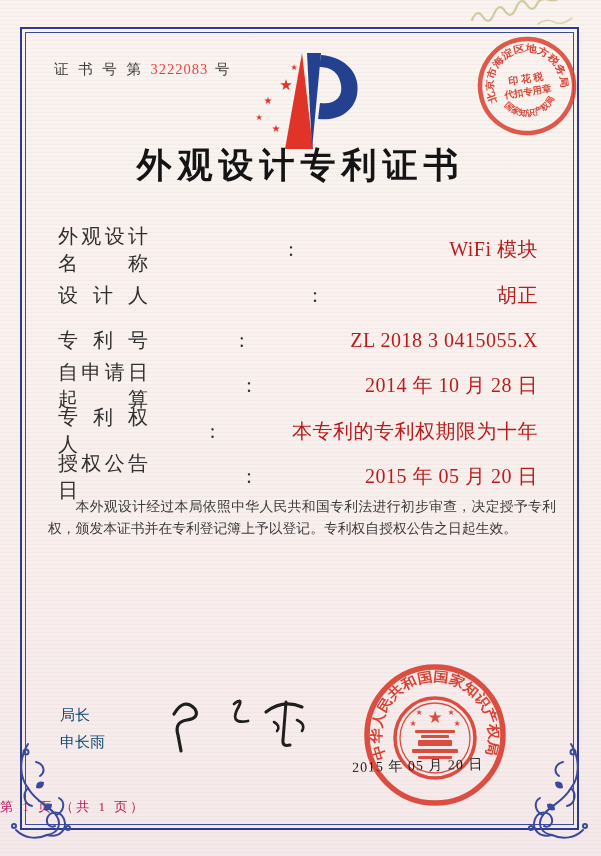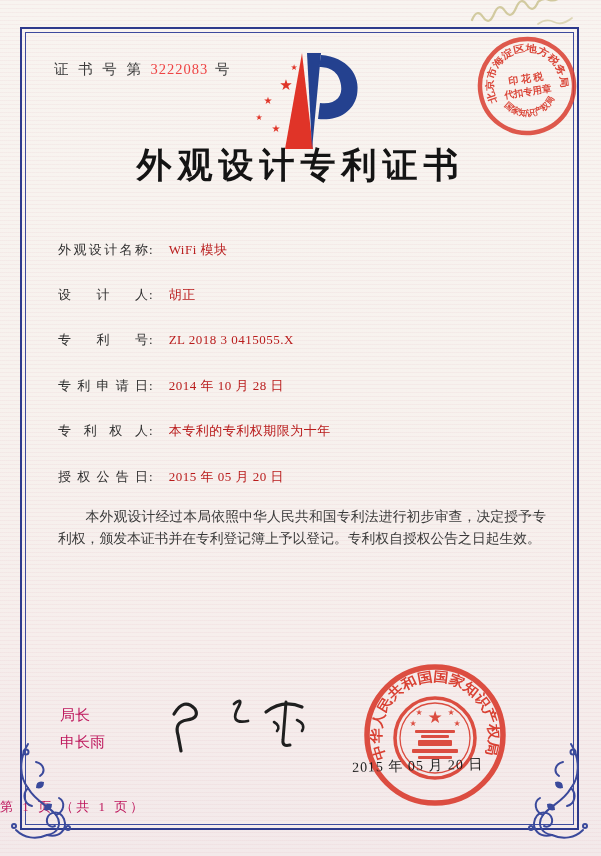--- a/index.html
+++ b/index.html
@@ -22,33 +22,33 @@
     position:absolute;left:54px;top:60px;font-size:14.5px;color:#3c3c3c;
     letter-spacing:3px;
   }
   .cert-no .num{color:#ef4444;letter-spacing:1px;}
   .logo-wrap{position:absolute;left:250px;top:52px;width:112px;height:102px;}
   .title{
     position:absolute;left:0;top:142px;width:601px;text-align:center;
     font-size:35px;font-weight:bold;color:#141414;letter-spacing:6px;
   }
   .fields{position:absolute;left:58px;top:227px;width:480px;}
-  .frow{height:45.4px;font-size:13px;color:#333;display:flex;align-items:center;}
+  .frow{height:45.4px;font-size:20px;color:#333;display:flex;align-items:center;justify-content:space-between;}
   .flabel{
     display:inline-block;width:90px;text-align:justify;text-align-last:justify;
     color:#2f2f2f;
   }
   .fcolon{margin:0 8px 0 1px;color:#2f2f2f;}
   .fvalue{color:#b91c1c;letter-spacing:0.5px;margin-left:8px;}
   .bodytext{
     position:absolute;left:48px;top:496px;width:508px;
     font-size:13.8px;line-height:21.8px;color:#3a3a3a;text-align:justify;
   }
-  .bodytext p{margin:10px;text-indent:2em;}
-  .signer{position:absolute;left:60px;top:702px;font-size:15px;color:#be185d;line-height:27px;font-family:Liberation Serif, serif;}
+  .bodytext p{margin:0;text-indent:2em;}
+  .signer{position:absolute;left:60px;top:702px;font-size:15px;color:#0c4a6e;line-height:27px;font-family:Liberation Serif, serif;}
   .sig-svg{position:absolute;left:150px;top:690px;}
   .tax-stamp{position:absolute;left:472px;top:30px;transform:rotate(-9deg);opacity:0.92;}
   .authority-seal{position:absolute;left:360px;top:660px;opacity:0.95;}
   .issue-date{
     position:absolute;left:352px;top:757px;width:150px;z-index:6;
     font-size:14px;color:#1d1d1d;letter-spacing:1px;transform:rotate(-1.5deg);
   }
   .footer{
     position:absolute;left:0;top:798px;width:558px;
     font-size:13px;color:#be185d;letter-spacing:3px;
@@ -103,21 +103,21 @@
       <span class="flabel">设 计 人</span>
         <span class="fcolon">:</span>
       <span class="fvalue">胡正</span>
     </div>
     <div class="frow">
       <span class="flabel">专 利 号</span>
         <span class="fcolon">:</span>
       <span class="fvalue">ZL 2018 3 0415055.X</span>
     </div>
     <div class="frow">
-      <span class="flabel">专利申请日</span>
+      <span class="flabel">自申请日起算</span>
         <span class="fcolon">:</span>
       <span class="fvalue">2014 年 10 月 28 日</span>
     </div>
     <div class="frow">
       <span class="flabel">专 利 权 人</span>
         <span class="fcolon">:</span>
       <span class="fvalue">本专利的专利权期限为十年</span>
     </div>
     <div class="frow">
       <span class="flabel">授权公告日</span>

